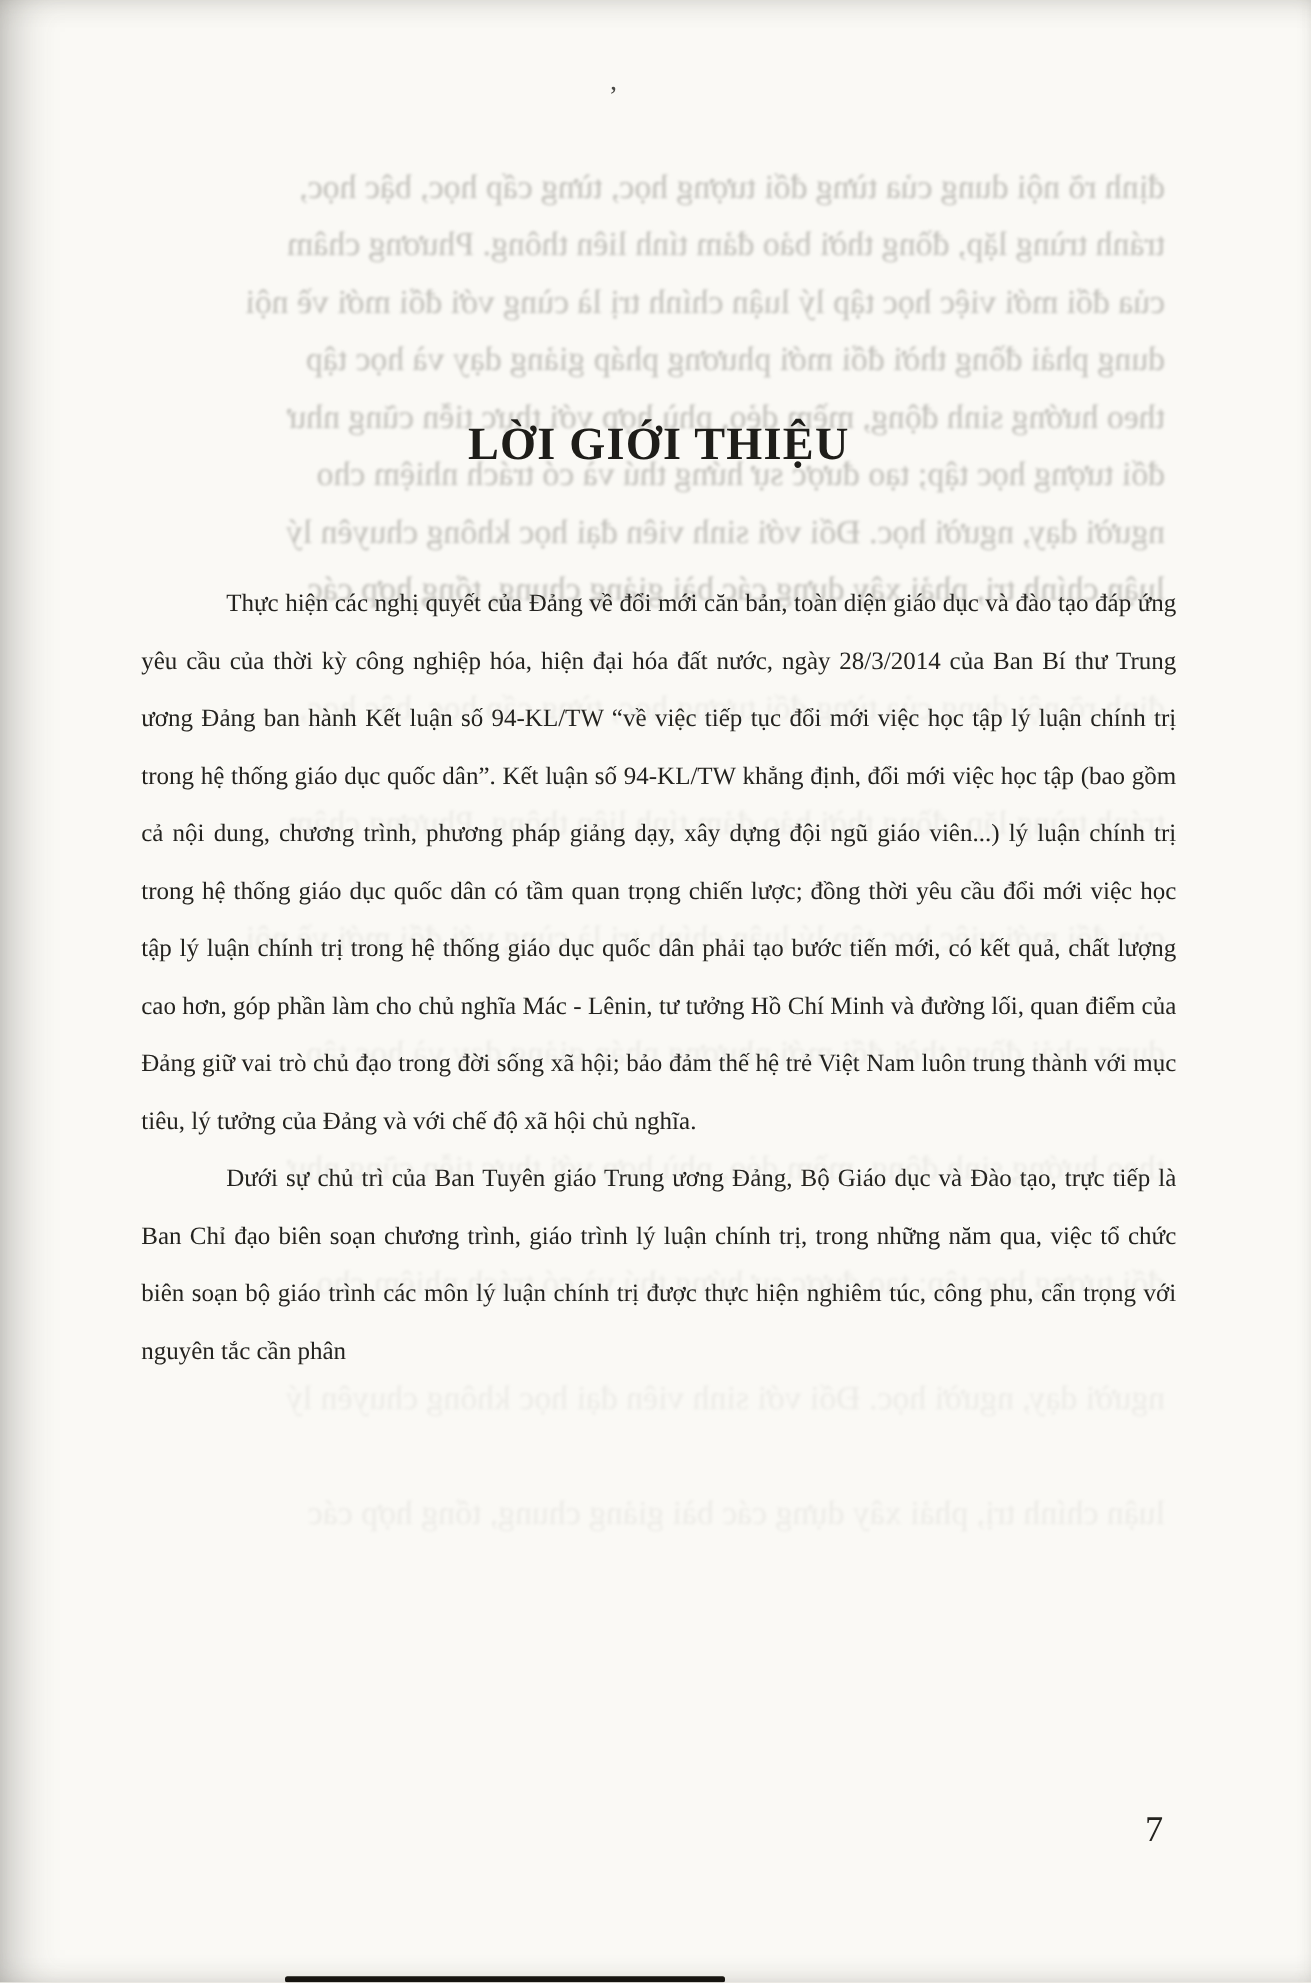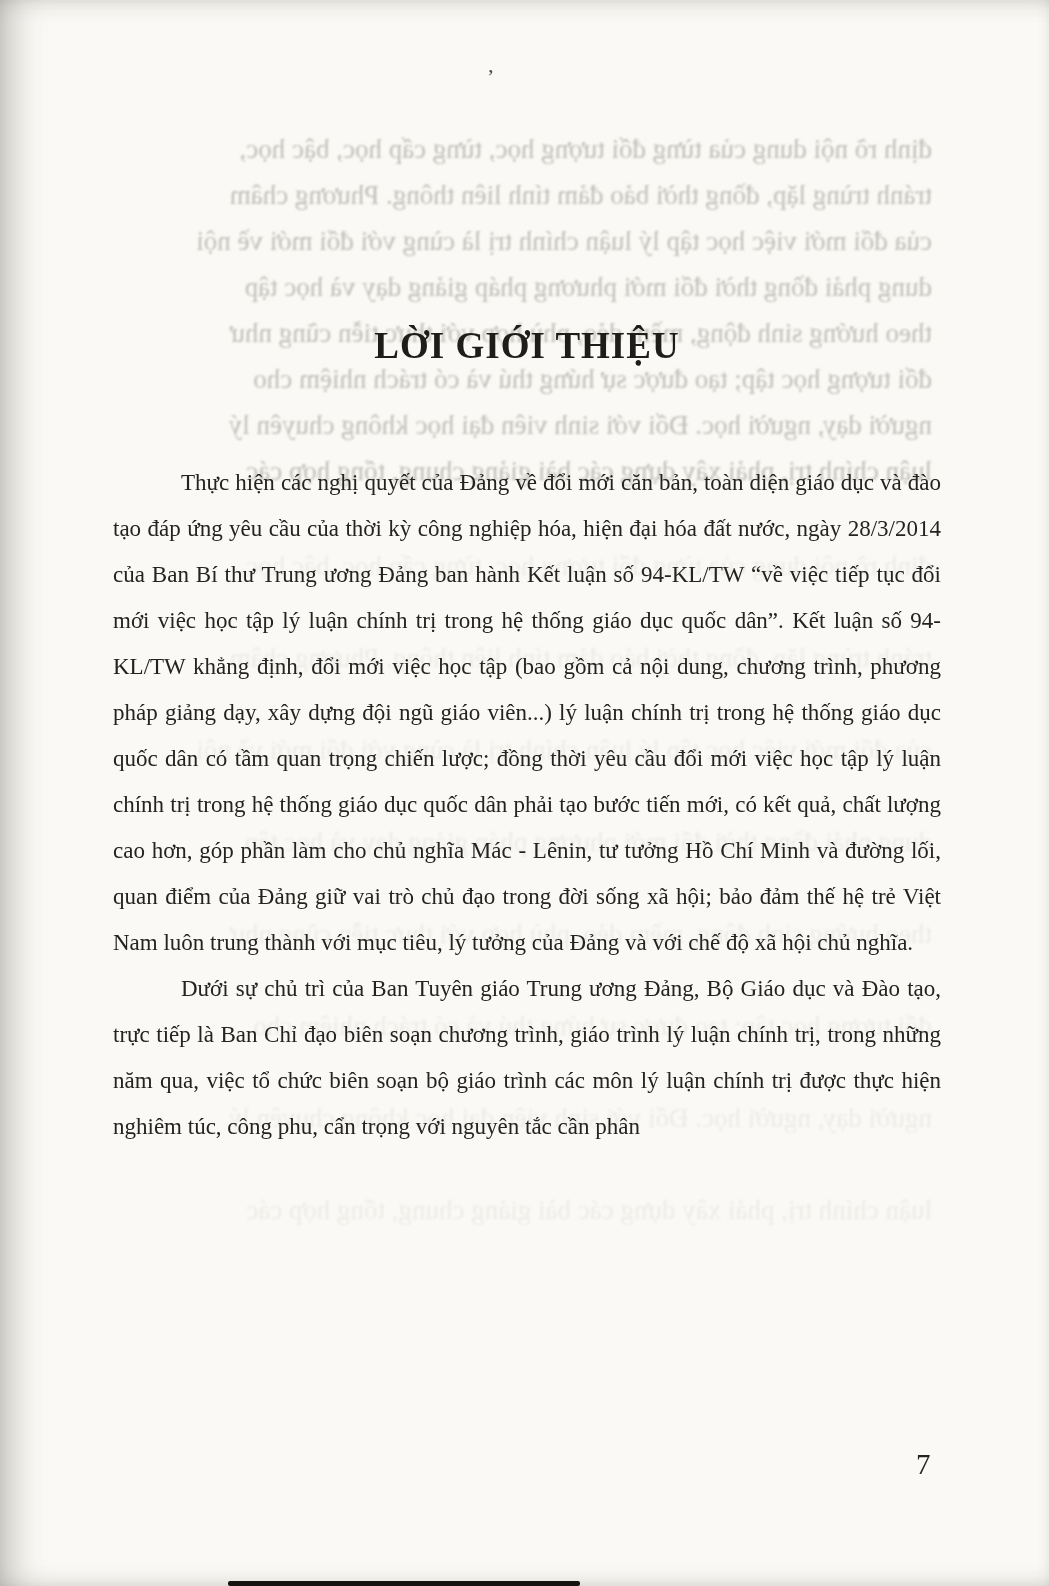--- a/index.html
+++ b/index.html
@@ -55,37 +55,37 @@
   .top-mark {
     position: absolute;
     top: 64px;
     left: 487px;
     font-size: 22px;
     color: #4a4a46;
     z-index: 2;
   }
   .title {
     position: absolute;
-    top: 324px;
+    top: 334px;
     left: 113px;
     width: 828px;
     margin: 0;
     text-align: center;
     font-size: 37px;
     font-weight: bold;
     letter-spacing: 1px;
     color: #1e1d19;
     z-index: 3;
   }
   .body-text {
     position: absolute;
     top: 460px;
     left: 113px;
     width: 828px;
-    font-size: 23px;
+    font-size: 20px;
     line-height: 46px;
     text-align: justify;
     z-index: 3;
   }
   .body-text p {
     margin: 0;
     text-indent: 68px;
   }
   .page-num {
     position: absolute;

